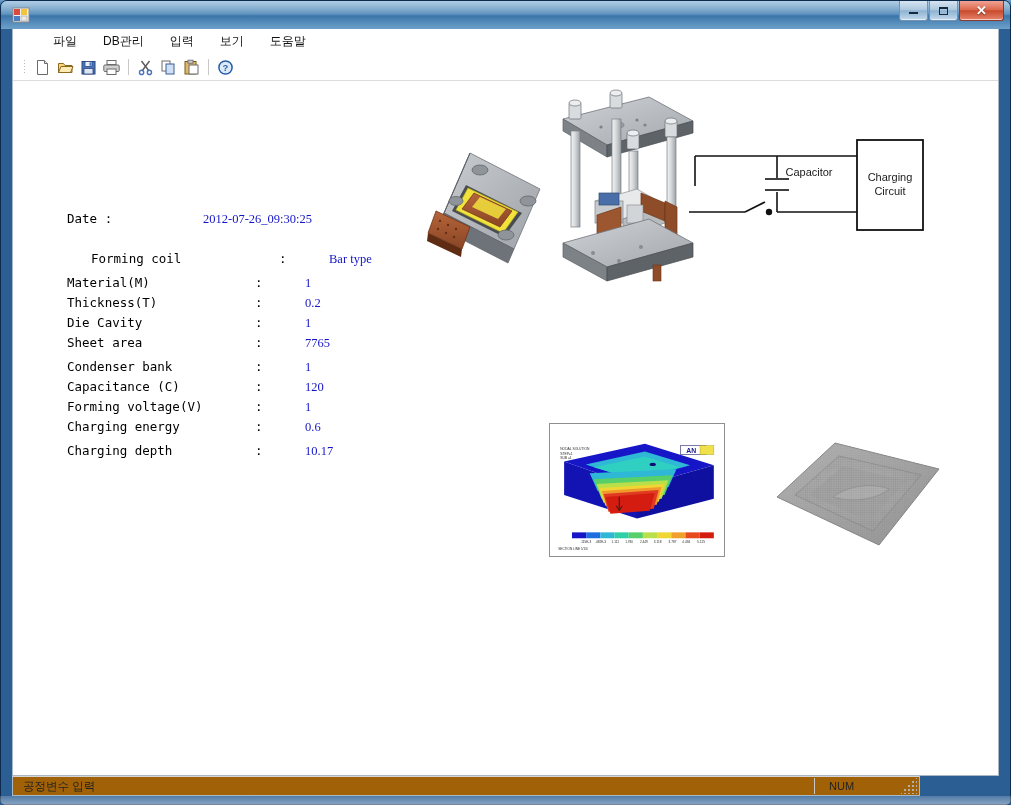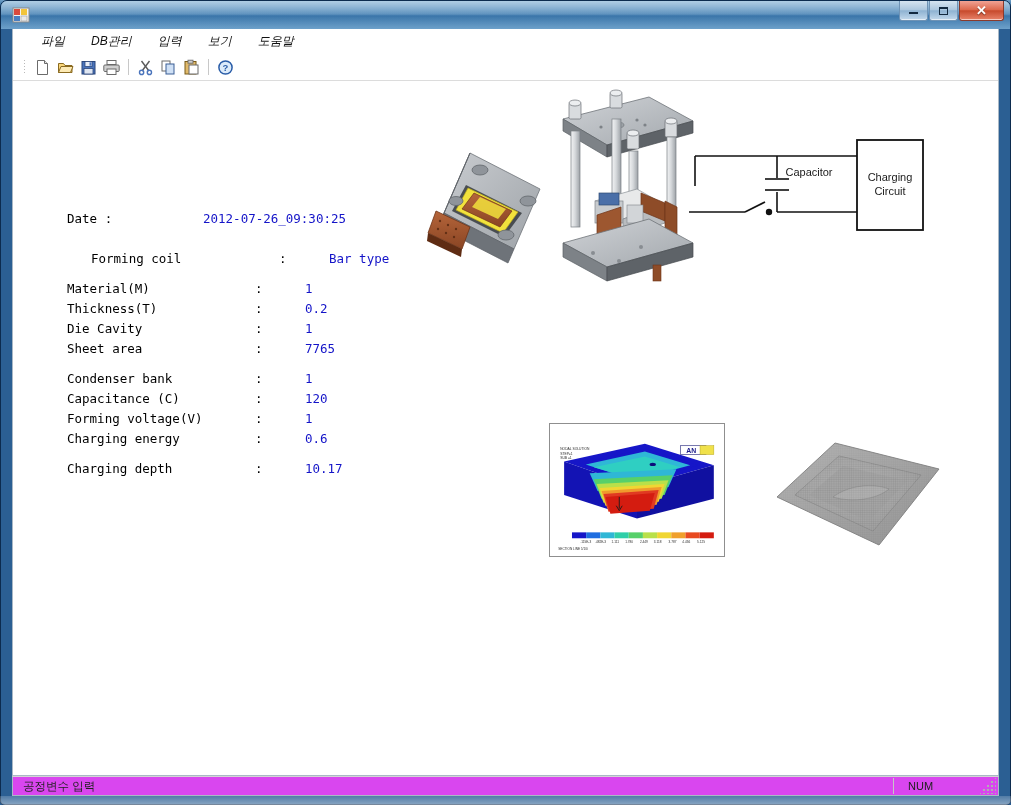--- a/index.html
+++ b/index.html
@@ -93,26 +93,25 @@
     left: 12px; top: 29px;
     width: 987px; height: 747px;
     background: #ffffff;
     border: 1px solid #a9b8c6;
     border-top: none;
     overflow: hidden;
   }
 
   
   #menubar {
-    position: absolute; left: 0; top: 0;
+    position: absolute; left: 12px; top: 0;
     width: 100%; height: 25px;
     background: #ffffff;
     display: flex; align-items: center;
     padding-left: 18px;
-    font-style: italic;
   }
   .menu-item {
     font-size: 12px; color: #111;
     padding: 3px 10px;
     margin-right: 6px;
     white-space: nowrap;
     cursor: default;
   }
 
   
@@ -152,25 +151,25 @@
   }
 
   
   #param-block {
     position: absolute; left: 54px; top: 128px;
     font-family: "DejaVu Sans Mono", "Liberation Mono", monospace;
     font-size: 12.5px;
     line-height: 20px;
   }
   .prow { display: flex; align-items: baseline; height: 20px; gap: 38px; }
-  .prow.gap-sm { margin-top: 10px; }
+  .prow.gap-sm { margin-top: 4px; }
   .prow.gap-lg { margin-top: 20px; margin-left: 24px; }
   .plabel { width: 150px; color: #000000; white-space: pre; }
   .pcolon { width: 12px; color: #000000; }
-  .pvalue { color: #1414c8; white-space: pre; }
+  .pvalue { color: #1414c8; white-space: pre; font-family: Liberation Serif, serif; }
   #date-row .plabel { width: 98px; }
   #date-row .pvalue { color: #1414c8; }
 
   
   .fig { position: absolute; }
 
   
   #fig-die { left: 405px; top: 60px; width: 140px; height: 135px; }
 
   
@@ -185,22 +184,22 @@
     border: 1px solid #8f8f8f; background: #ffffff;
   }
 
   
   #fig-mesh { left: 748px; top: 352px; width: 192px; height: 125px; }
 
   
   #statusbar {
     position: absolute;
     left: 12px; top: 776px;
-    width: 987px; height: 20px;
-    background: #d946ef;
+    width: 908px; height: 20px;
+    background: #a16207;
     border: 1px solid #a9b8c6;
     border-top: 1px solid #d4d4d4;
     display: flex; align-items: center;
   }
   #status-pane-main {
     flex: 1;
     font-size: 11.5px; color: #222;
     padding-left: 10px;
     white-space: nowrap;
   }

